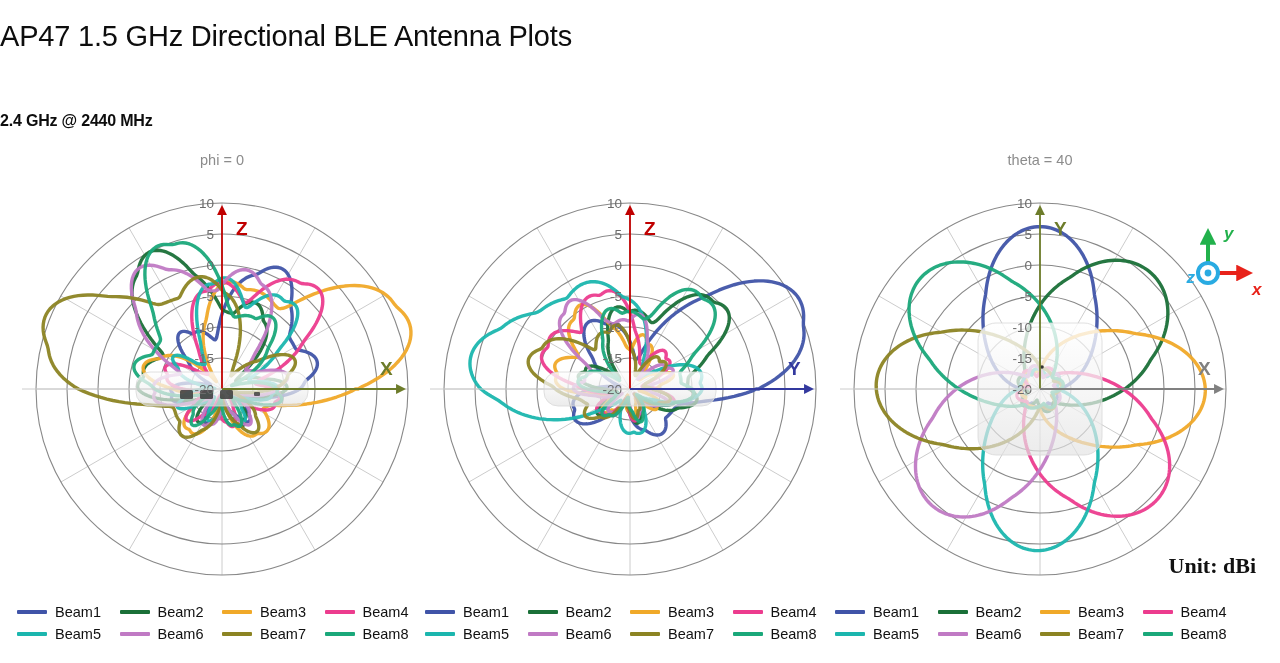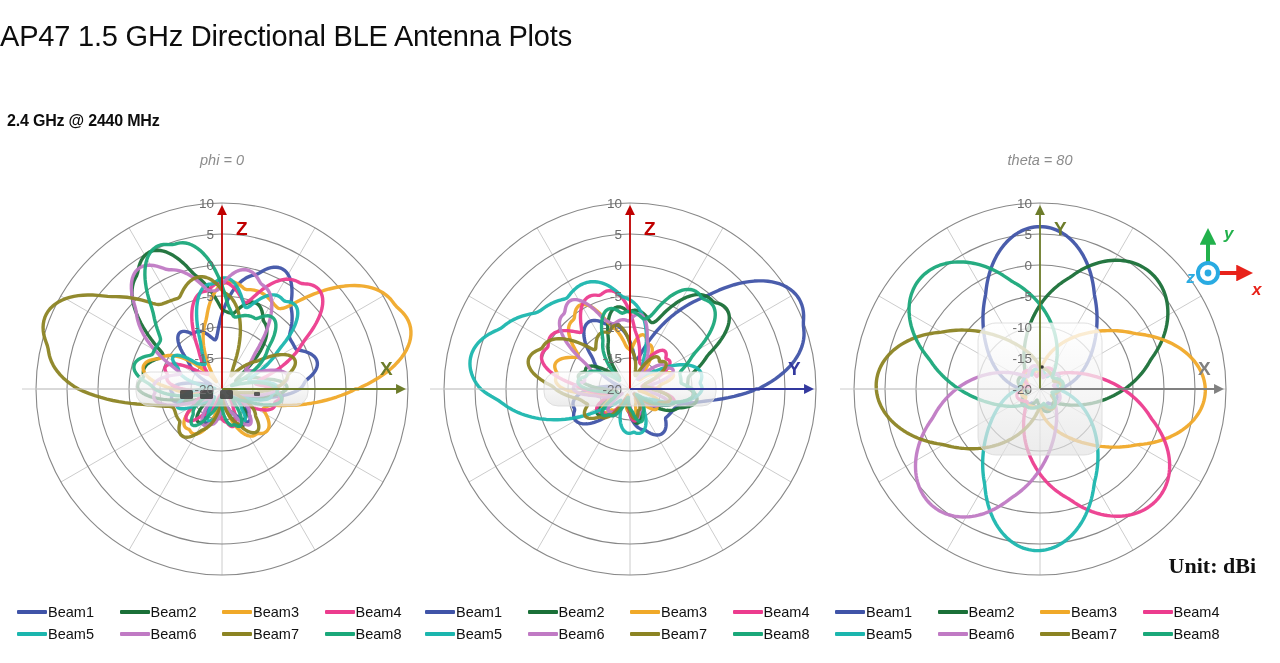--- a/index.html
+++ b/index.html
@@ -30,42 +30,40 @@
   }
   #subtitle {
     position: absolute;
     left: 0px;
     top: 112px;
     font-size: 16px;
     font-weight: 700;
     letter-spacing: -0.2px;
     color: #0d0d0d;
     white-space: nowrap;
-    padding-left: 7px;
   }
 
   
   .plot-panel {
     position: absolute;
     top: 152px;
     width: 410px;
     height: 500px;
   }
   #panel-0 { left: 17px; }
   #panel-1 { left: 425px; }
   #panel-2 { left: 835px; }
 
   .plot-caption {
     position: absolute;
     top: 0px;
     left: 0;
     width: 410px;
     text-align: center;
     font-size: 14.5px;
-    font-style: italic;
     color: #8c8c8c;
   }
 
   .polar-svg {
     position: absolute;
     top: 22px;
     left: 0px;
     width: 410px;
     height: 420px;
     display: block;
@@ -93,21 +91,21 @@
   .legend-swatch {
     display: block;
     width: 30px;
     height: 3.5px;
     flex: 0 0 auto;
     border-radius: 1px;
   }
   .legend-label {
     font-size: 14.5px;
     color: #111111;
-    margin-left: 1px;
+    margin-left: 8px;
     white-space: nowrap;
   }
 
   
   #unit-note {
     position: absolute;
     right: 24px;
     top: 553px;
     font-family: "Liberation Serif", serif;
     font-weight: 700;
@@ -324,21 +322,21 @@
         <span class="legend-label">Beam7</span>
       </div>
       <div class="legend-item">
         <span class="legend-swatch" style="background: rgb(26, 168, 122);"></span>
         <span class="legend-label">Beam8</span>
       </div>
     </div>
 </div>
 
 <div class="plot-panel" id="panel-2">
-  <div class="plot-caption">theta = 80</div>
+  <div class="plot-caption">theta = 40</div>
   <svg class="polar-svg" viewBox="0 0 410 420">
       <defs>
         <linearGradient id="devg2" x1="0" y1="0" x2="0" y2="1">
           <stop offset="0" stop-color="#ffffff" stop-opacity="0.80"></stop>
           <stop offset="0.55" stop-color="#f2f2f2" stop-opacity="0.72"></stop>
           <stop offset="1" stop-color="#e2e2e2" stop-opacity="0.66"></stop>
         </linearGradient>
         <marker id="arr2u" viewBox="0 0 10 10" refX="8" refY="5" markerWidth="5.5" markerHeight="5.5" orient="auto-start-reverse">
           <path d="M0,0 L10,5 L0,10 z" fill="#6d7c2a"></path>
         </marker>

